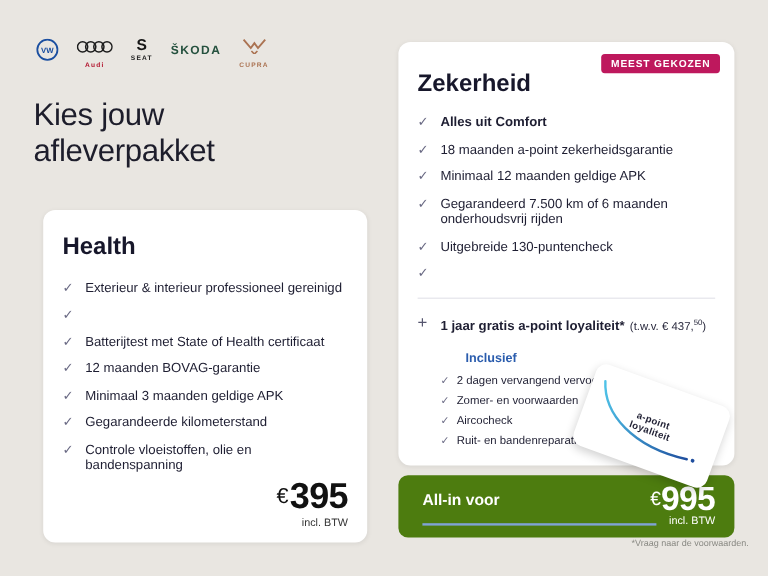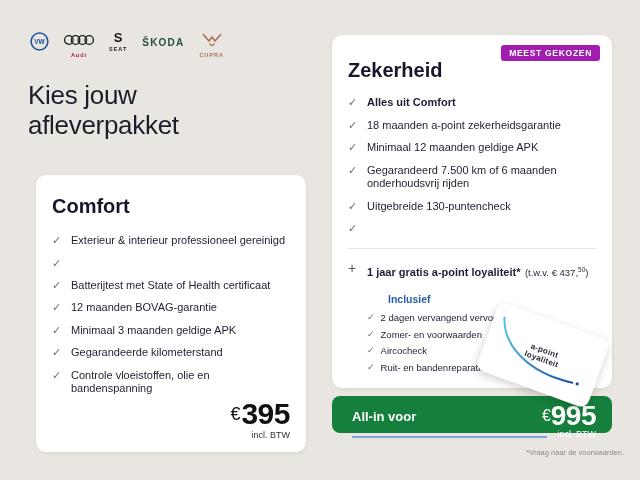--- a/index.html
+++ b/index.html
@@ -42,21 +42,21 @@
   .card-zekerheid h2 { margin:10px 0 14px; }
 
   ul.feature-list { list-style:none; }
   ul.feature-list li { display:flex; gap:8px; margin-bottom:9px; }
   ul.feature-list .check { color:#6A6A84; font-size:11px; line-height:13px; flex:0 0 11px; }
   ul.feature-list .txt { font-size:11px; line-height:13.5px; color:#1E1E32; }
   .bold-item { font-weight:700; }
 
   .badge {
     position:absolute; top:10px; right:12px;
-    background:#a21caf; color:#fff;
+    background:#be185d; color:#fff;
     font-size:8.5px; font-weight:700; letter-spacing:0.7px;
     padding:3px 8px; border-radius:3px;
   }
 
   .divider { border:none; border-top:1px solid #E4E4EA; margin:13px 0 13px; }
 
   .addon-row { display:flex; gap:8px; align-items:flex-start; }
   .addon-row .plus { color:#55556E; font-size:14px; line-height:13px; font-weight:400; flex:0 0 11px; }
   .addon-title { font-size:11px; line-height:13px; font-weight:700; }
   .addon-note { font-size:9.5px; font-weight:400; color:#2A2A3E; }
@@ -83,22 +83,22 @@
     transform:rotate(20deg);
     box-shadow:0 3px 8px rgba(0,0,0,0.18);
     z-index:3;
     display:flex; align-items:center; justify-content:center;
   }
   .loyalty-card svg { position:absolute; left:0; top:0; }
   .loyalty-text { position:relative; text-align:center; font-size:8px; font-weight:700; color:#1E1E32; line-height:9.5px; letter-spacing:0.3px; }
 
   
   .allin-footer {
-    position:absolute; left:332px; top:396px; width:280px; height:37px;
-    background:#15803d; border-radius:8px; z-index:2; color:#fff;
+    position:absolute; left:332px; top:396px; width:280px; height:52px;
+    background:#4d7c0f; border-radius:8px; z-index:2; color:#fff;
   }
   .allin-label { position:absolute; left:20px; top:13px; font-size:13px; font-weight:700; }
   .allin-rule  { position:absolute; left:20px; top:40px; width:195px; height:1.5px; background:#7FA3D6; }
   .allin-price { position:absolute; right:16px; top:4px; text-align:right; }
   .allin-price .cur { font-size:16px; font-weight:400; vertical-align:4px; }
   .allin-price .amt { font-size:28px; font-weight:700; letter-spacing:-0.5px; }
   .allin-note  { position:absolute; right:16px; top:33px; font-size:9px; font-weight:400; }
 
   .fine-print { position:absolute; right:16px; top:448px; font-size:7.5px; color:#8A8A84; }
 </style>
@@ -139,21 +139,21 @@
         <path d="M7.5,10.5 L10,13 L12.5,10.5" fill="none" stroke="#AB7352" stroke-width="1.4"></path>
       </svg>
     </span>
     <span class="sub sub-cupra">CUPRA</span>
   </div>
 </div>
 
 <h1 class="page-title">Kies jouw afleverpakket</h1>
 
 <section class="card card-comfort">
-  <h2>Comfort</h2>
+  <h2>Health</h2>
   <ul class="feature-list">
     <li>
         <span class="check">✓</span>
         <span class="txt">Exterieur &amp; interieur professioneel gereinigd</span>
       </li>
     <li>
         <span class="check">✓</span>
       </li>
     <li>
         <span class="check">✓</span>

